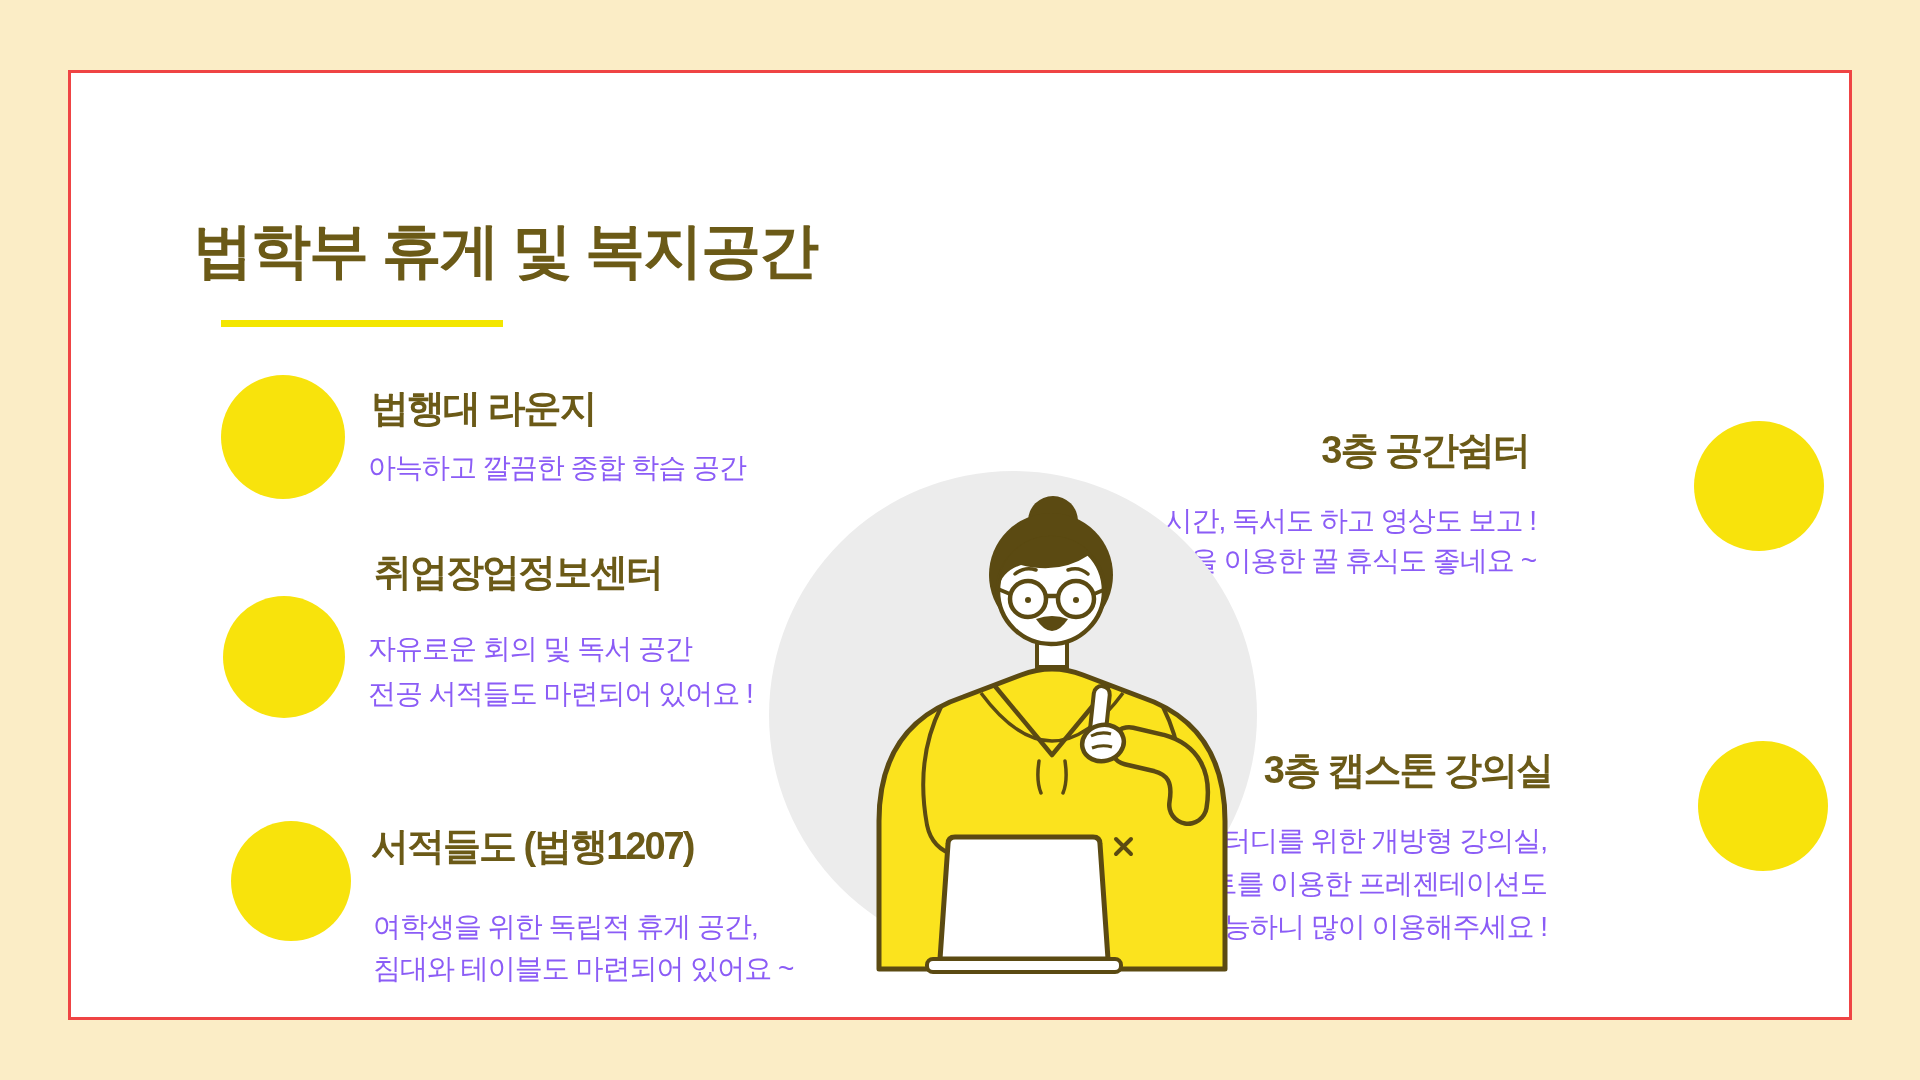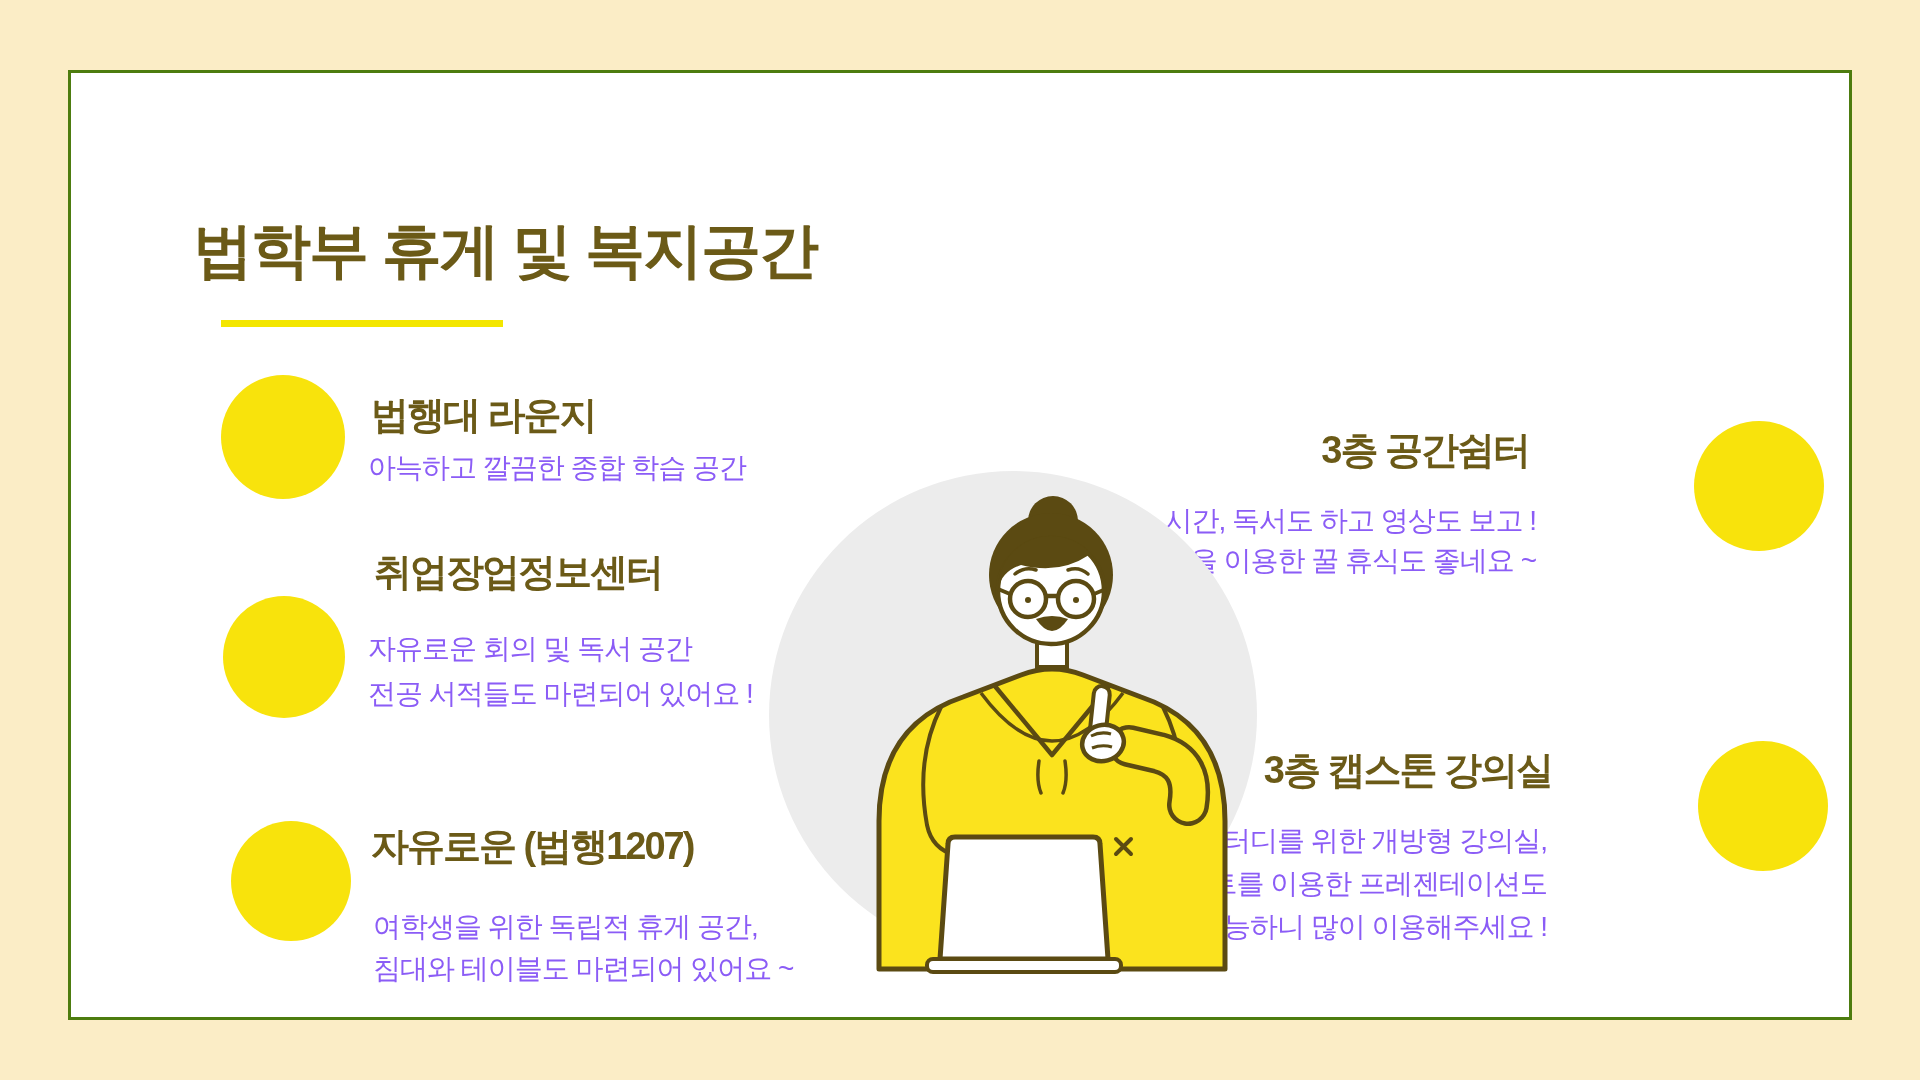--- a/index.html
+++ b/index.html
@@ -8,21 +8,21 @@
     position: relative;
     background: #FBEDC6;
     font-family: "Liberation Sans", sans-serif;
     overflow: hidden;
   }
   .panel {
     position: absolute;
     left: 68px; top: 70px;
     width: 1784px; height: 950px;
     background: #FFFFFF;
-    border: 3px solid #4d7c0f;
+    border: 3px solid #ef4444;
   }
   
   .title {
     position: absolute; left: 122px; top: 138px;
     font-size: 60px; font-weight: 800; letter-spacing: -2px;
     color: #6B5A17;
   }
   .title-underline {
     position: absolute; left: 150px; top: 247px;
     width: 282px; height: 7px;
@@ -37,21 +37,21 @@
   .c-l2 { left: 152px; top: 523px; width: 122px; height: 122px; }
   .c-l3 { left: 160px; top: 748px; width: 120px; height: 120px; }
   .c-r1 { left: 1623px; top: 348px; width: 130px; height: 130px; }
   .c-r2 { left: 1627px; top: 668px; width: 130px; height: 130px; }
   
   .heading {
     position: absolute;
     font-size: 38px; font-weight: 800; letter-spacing: -2px;
     color: #6B5A17; white-space: nowrap;
   }
-  .h-l1 { left: 300px; top: 317px; }
+  .h-l1 { left: 300px; top: 310px; }
   .h-l2 { left: 303px; top: 474px; }
   .h-l3 { left: 300px; top: 748px; }
   .h-r1 { right: 320px; top: 352px; text-align: right; }
   .h-r2 { right: 297px; top: 672px; text-align: right; }
   
   .desc {
     position: absolute;
     font-size: 28px; letter-spacing: -1px;
     color: #8b5cf6; white-space: nowrap;
   }
@@ -81,21 +81,21 @@
   </div>
 
   <div class="circle c-l2"></div>
   <div class="heading h-l2">취업장업정보센터</div>
   <div class="desc d-l2">
     <div>자유로운 회의 및 독서 공간</div>
     <div>전공 서적들도 마련되어 있어요 !</div>
   </div>
 
   <div class="circle c-l3"></div>
-  <div class="heading h-l3">자유로운 (법행1207)</div>
+  <div class="heading h-l3">서적들도 (법행1207)</div>
   <div class="desc d-l3">
     <div>여학생을 위한 독립적 휴게 공간,</div>
     <div>침대와 테이블도 마련되어 있어요 ~</div>
   </div>
 
   <div class="circle c-r1"></div>
   <div class="heading h-r1">3층 공간쉼터</div>
   <div class="desc d-r1">
     <div>쉬는 시간, 독서도 하고 영상도 보고 !</div>
     <div>막간을 이용한 꿀 휴식도 좋네요 ~</div>

